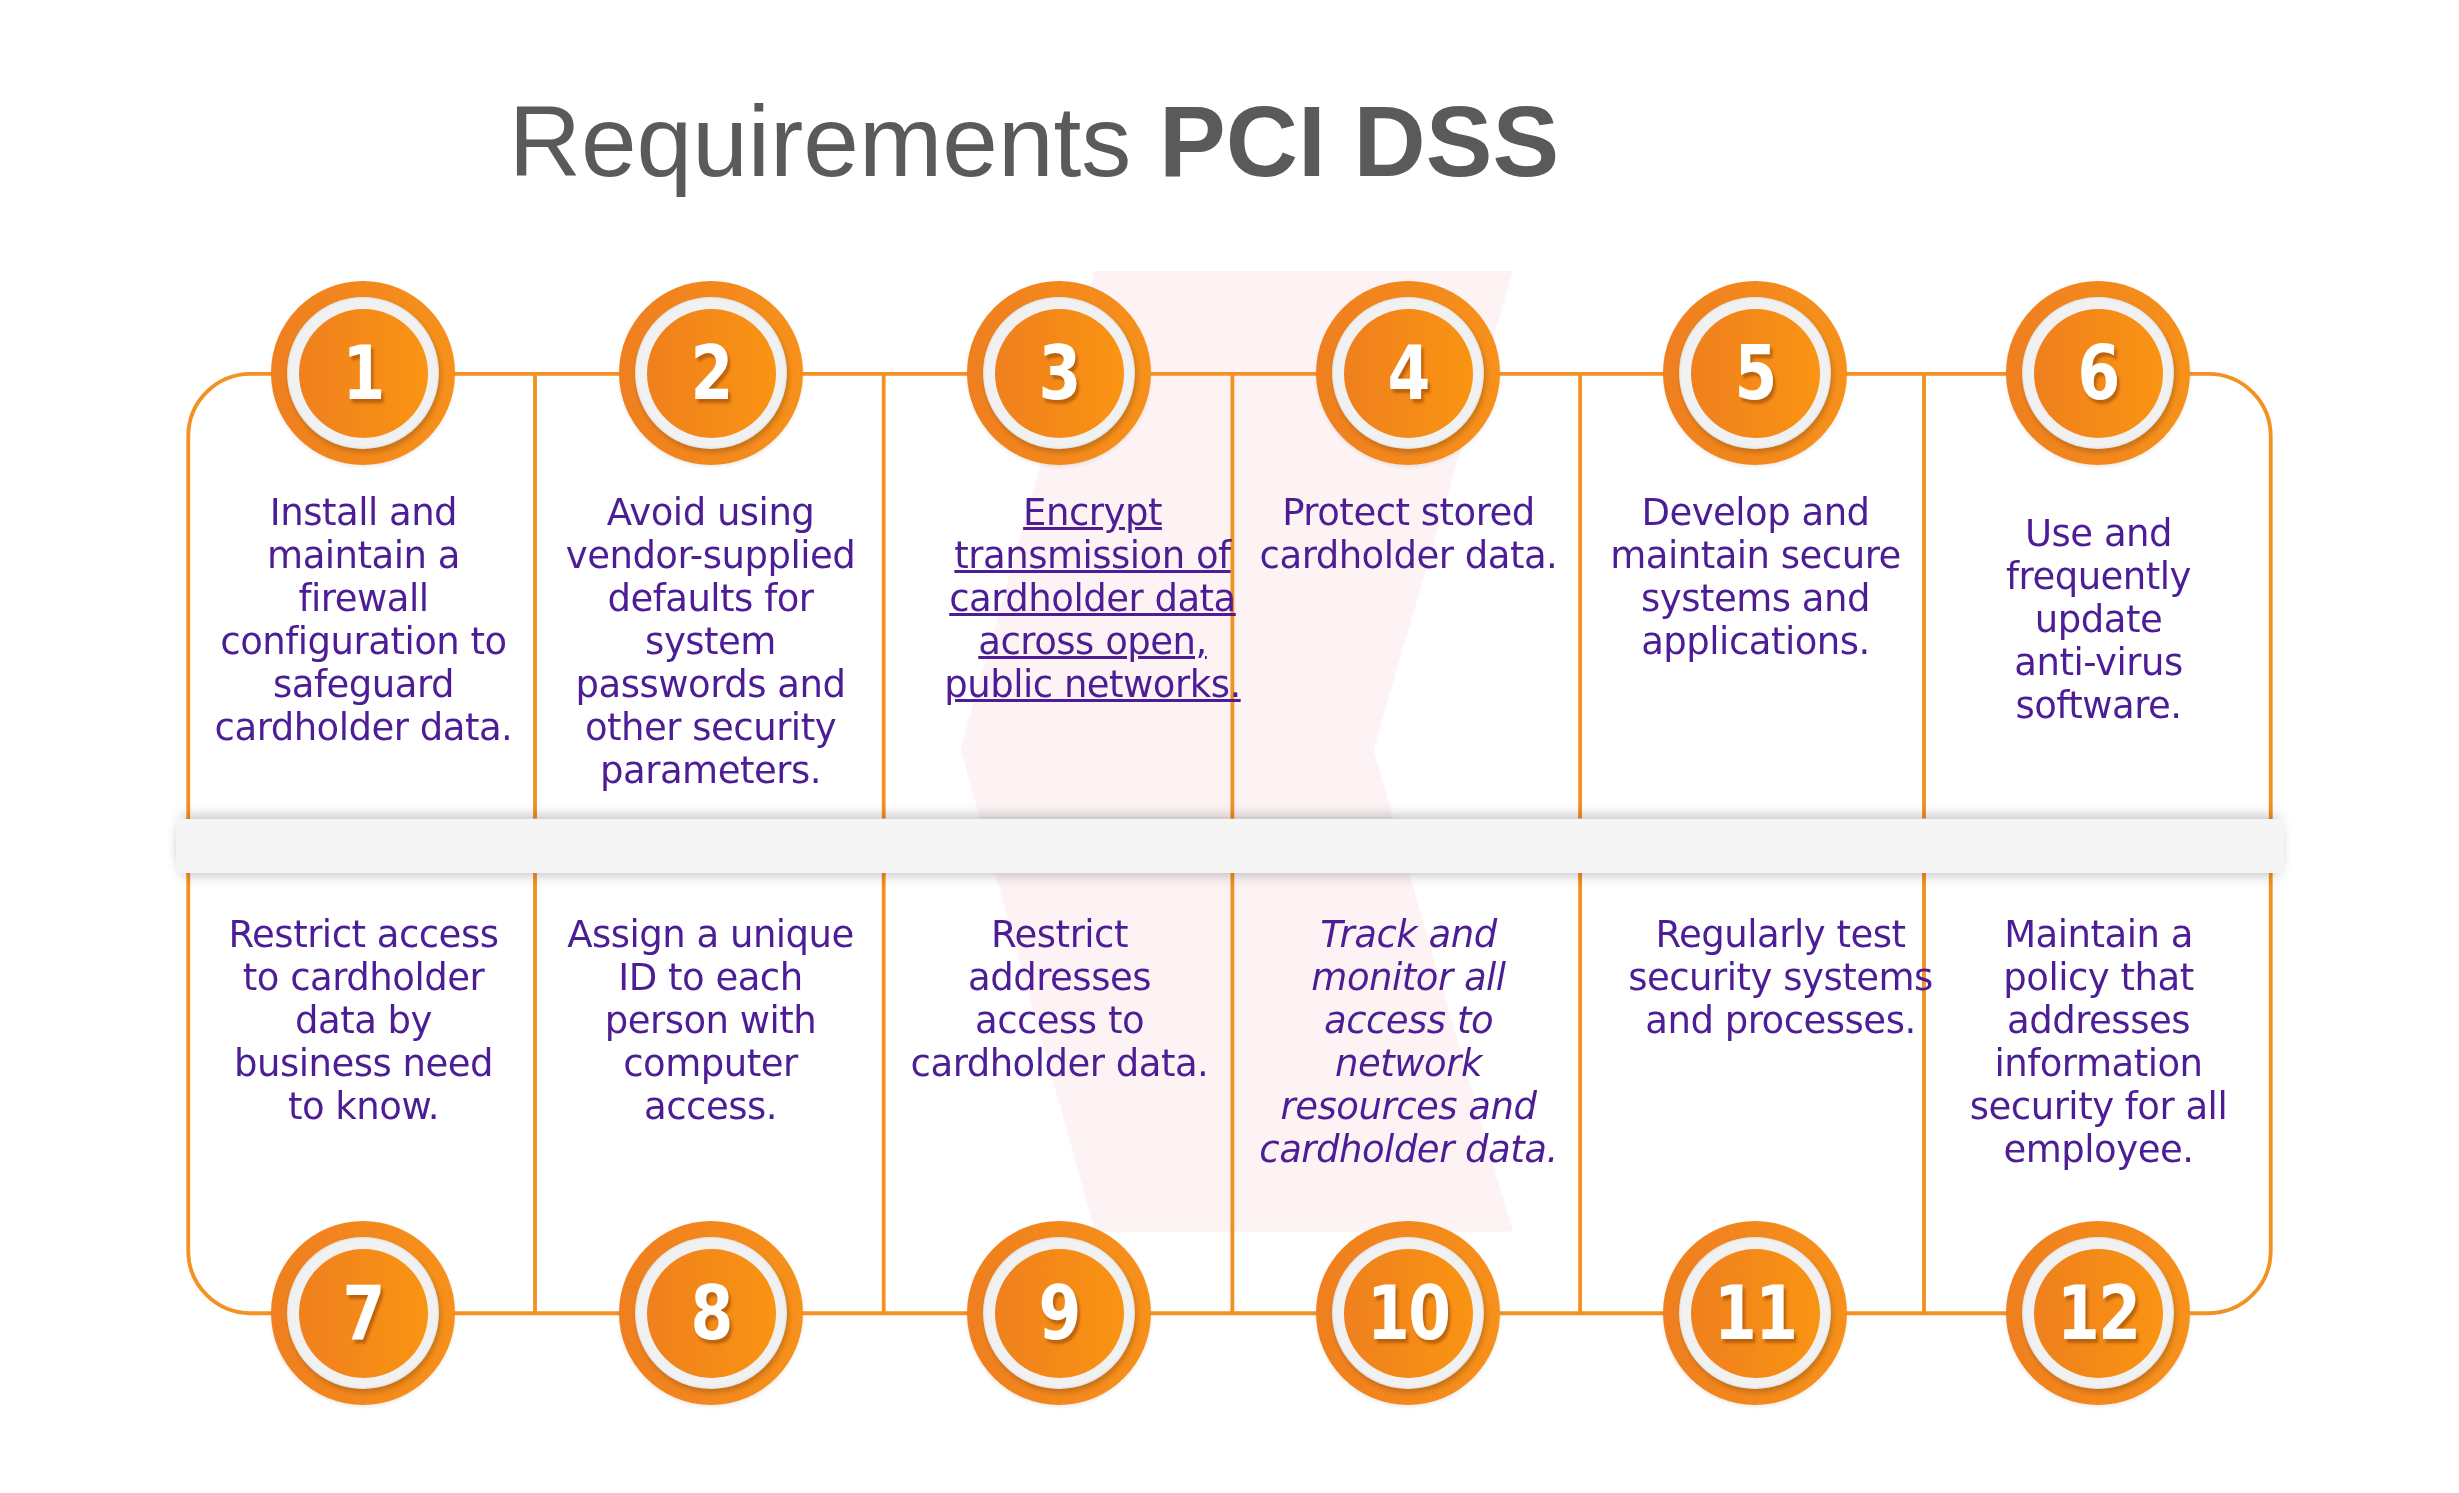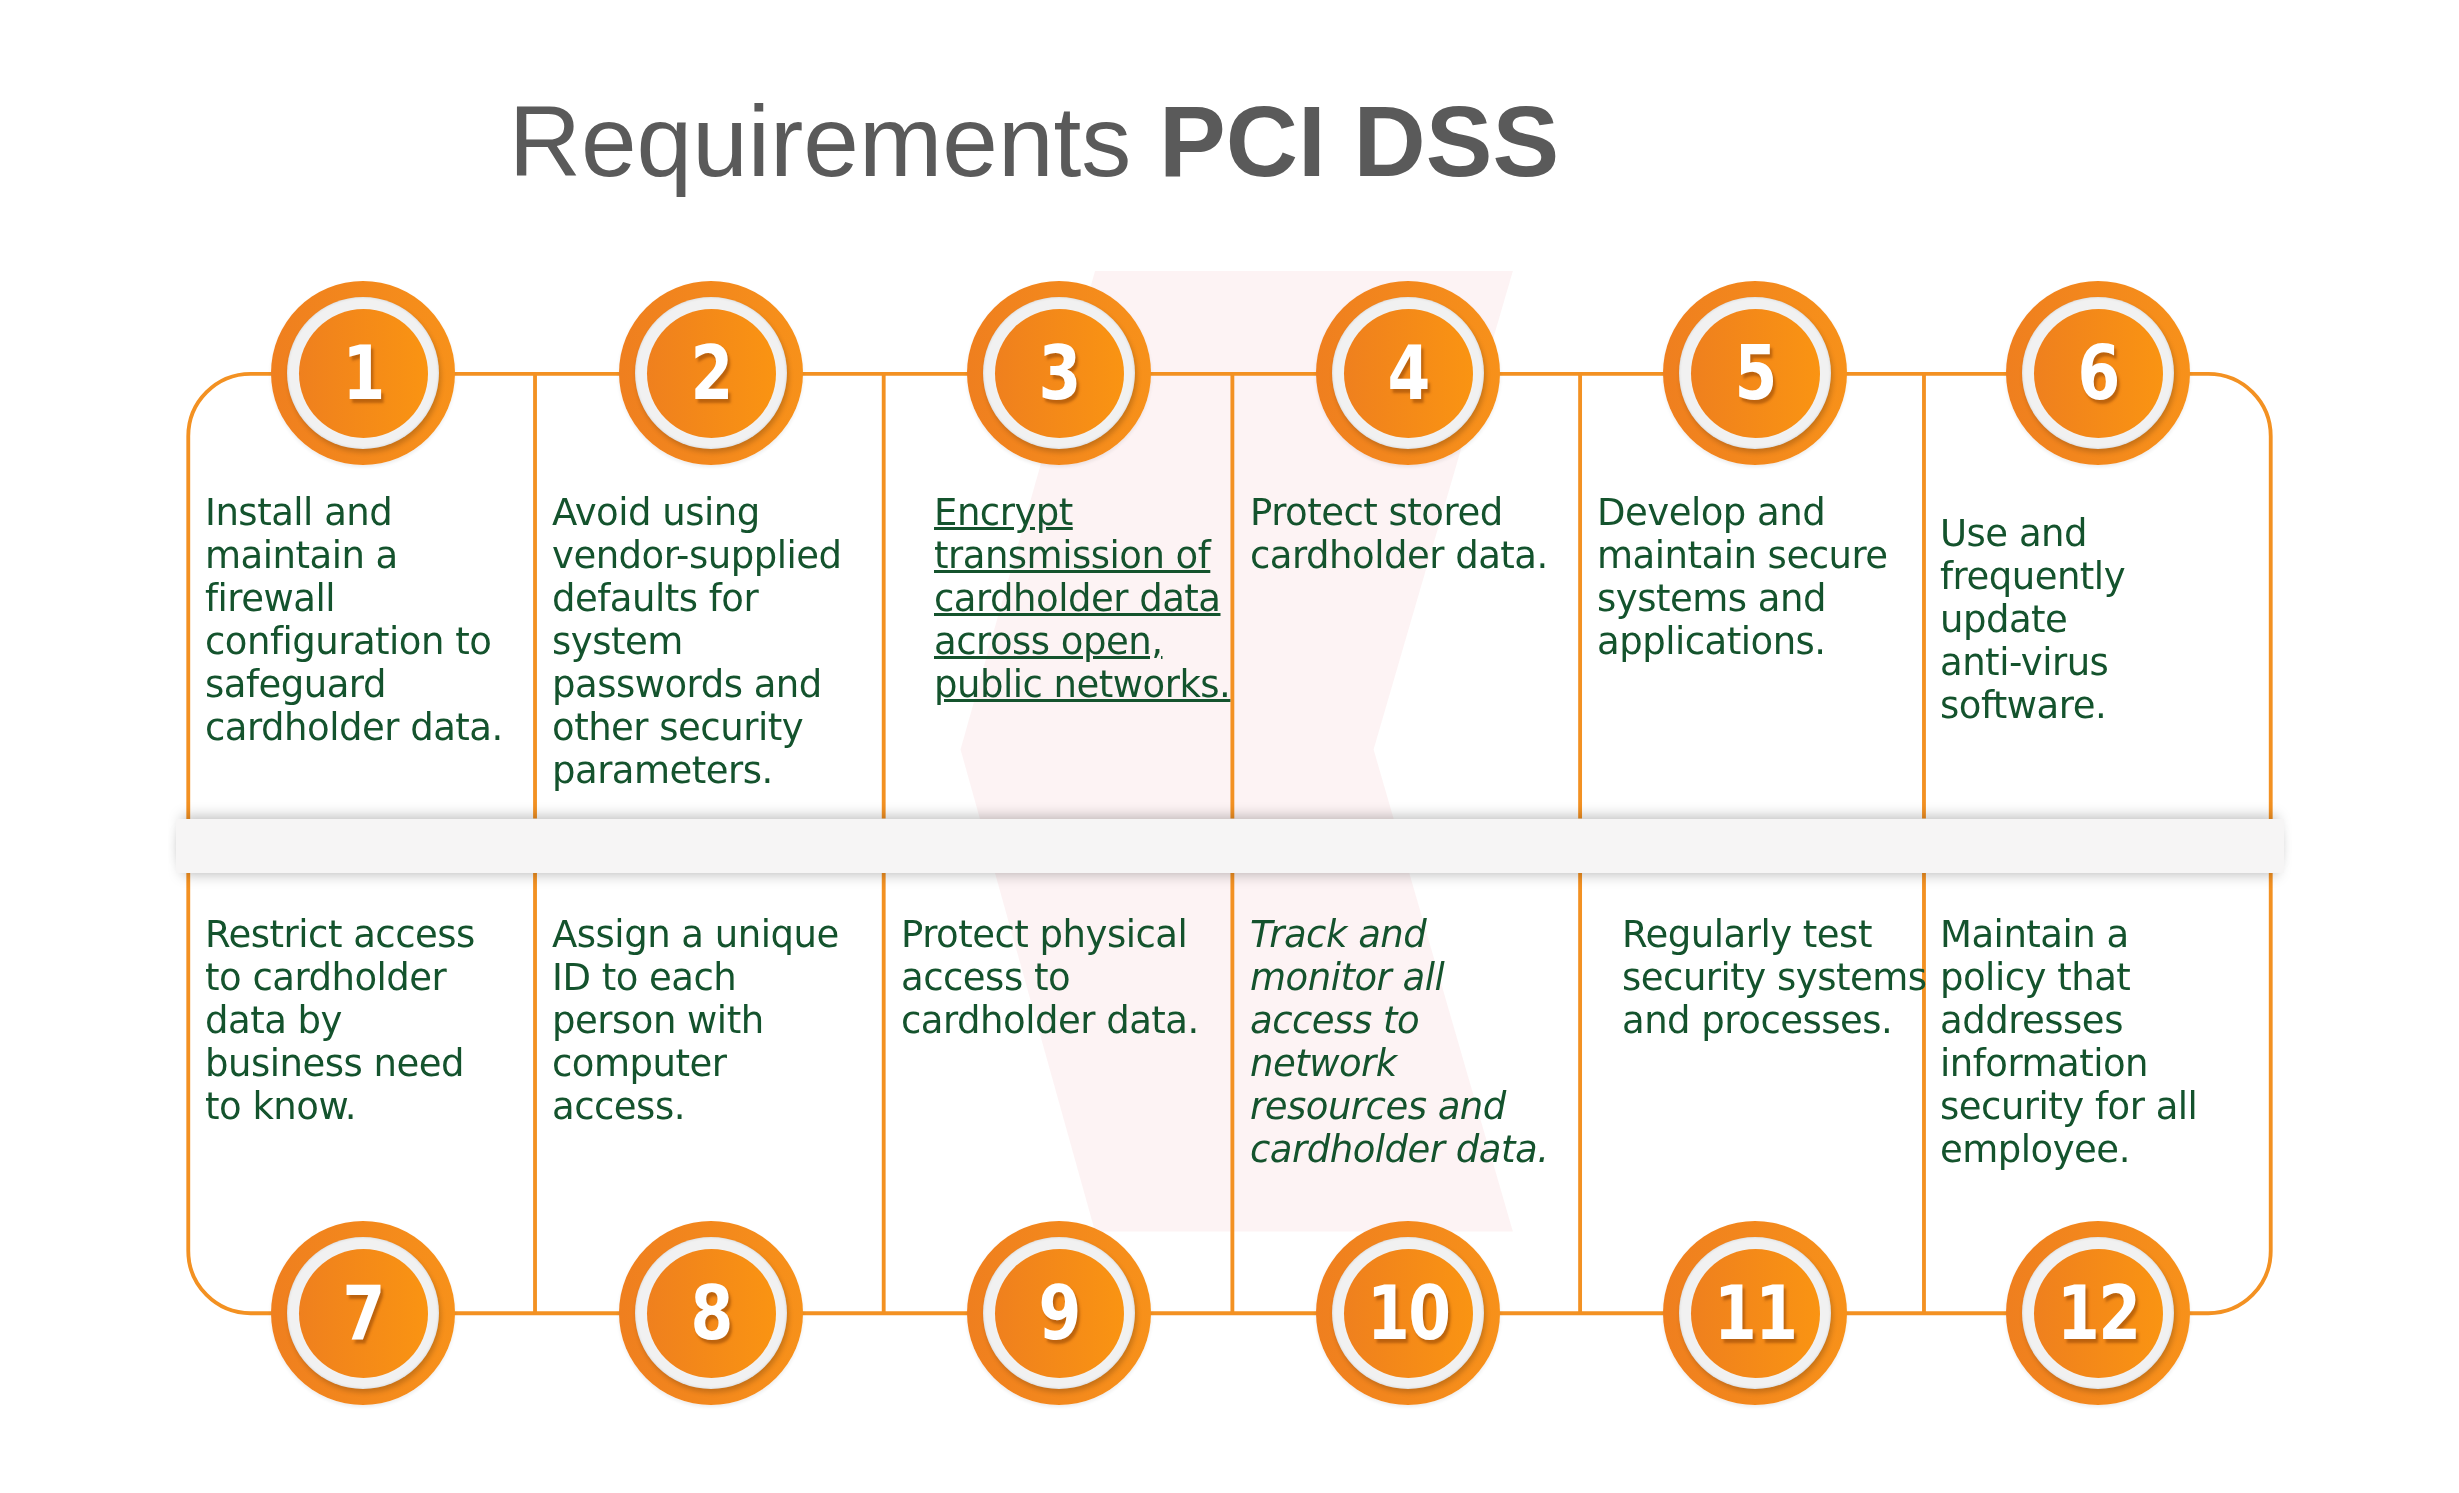--- a/index.html
+++ b/index.html
@@ -6,21 +6,21 @@
   body { width: 2459px; height: 1494px; position: relative; overflow: hidden;
          font-family: "Liberation Sans", "DejaVu Sans", sans-serif; }
   .title { position: absolute; left: 0; width: 2068px; top: 79px; text-align: center;
            font-size: 100px; color: #5a5a5a; letter-spacing: 0px; line-height: 125px; }
   .title .light { font-weight: 400; }
   .title .bold { font-weight: 700; }
   .watermark { position: absolute; left: 0; top: 0; width: 2459px; height: 1494px; pointer-events: none; }
   .frame-svg { position: absolute; left: 0; top: 0; width: 2459px; height: 1494px; }
   .band { position: absolute; left: 176px; top: 819px; width: 2108px; height: 54px;
           background: #f6f5f5; box-shadow: 0 -7.7px 13.4px -5.8px rgba(0,0,0,0.28), 0 7.7px 13.4px -5.8px rgba(0,0,0,0.28); }
-  .cell-text { position: absolute; width: 317px; text-align: left; color: #14532d;
+  .cell-text { position: absolute; width: 317px; text-align: center; color: #4c1d95;
                font-size: 37px; line-height: 43px; font-family: "DejaVu Sans", sans-serif; letter-spacing: -0.5px; }
   .badge { position: absolute; width: 184px; height: 184px; border-radius: 50%;
            background: linear-gradient(90deg, #ef7f1f 0%, #f7911a 100%);
            box-shadow: 0 1.9px 3.8px rgba(0,0,0,0.08); }
   .badge .ring { position: absolute; left: 16.3px; top: 16.3px; width: 152px; height: 152px; border-radius: 50%;
                  background: #f1f1f1; box-shadow: inset 0 0 2.9px rgba(0,0,0,0.15), 1.9px 3.8px 5.8px rgba(0,0,0,0.18); }
   .badge .inner { position: absolute; left: 28px; top: 28px; width: 129px; height: 129px; border-radius: 50%;
                   background: linear-gradient(90deg, #ef801e 0%, #fa9412 100%);
                   display: flex; align-items: center; justify-content: center; }
   .badge .num { color: #ffffff; font-family: "DejaVu Sans", sans-serif; font-weight: 700;
@@ -155,21 +155,21 @@
       <div>computer</div>
       <div>access.</div>
     </div>
     <div class="badge" style="left: 619px; top: 1221px;">
       <div class="ring"></div>
       <div class="inner">
         <span class="num">8</span>
       </div>
     </div>
     <div class="cell-text" style="left: 901px; top: 913px;">
-      <div>Protect physical</div>
+      <div>Restrict addresses</div>
       <div>access to</div>
       <div>cardholder data.</div>
     </div>
     <div class="badge" style="left: 967px; top: 1221px;">
       <div class="ring"></div>
       <div class="inner">
         <span class="num">9</span>
       </div>
     </div>
     <div class="cell-text" style="left: 1250px; top: 913px; font-style: italic;">

